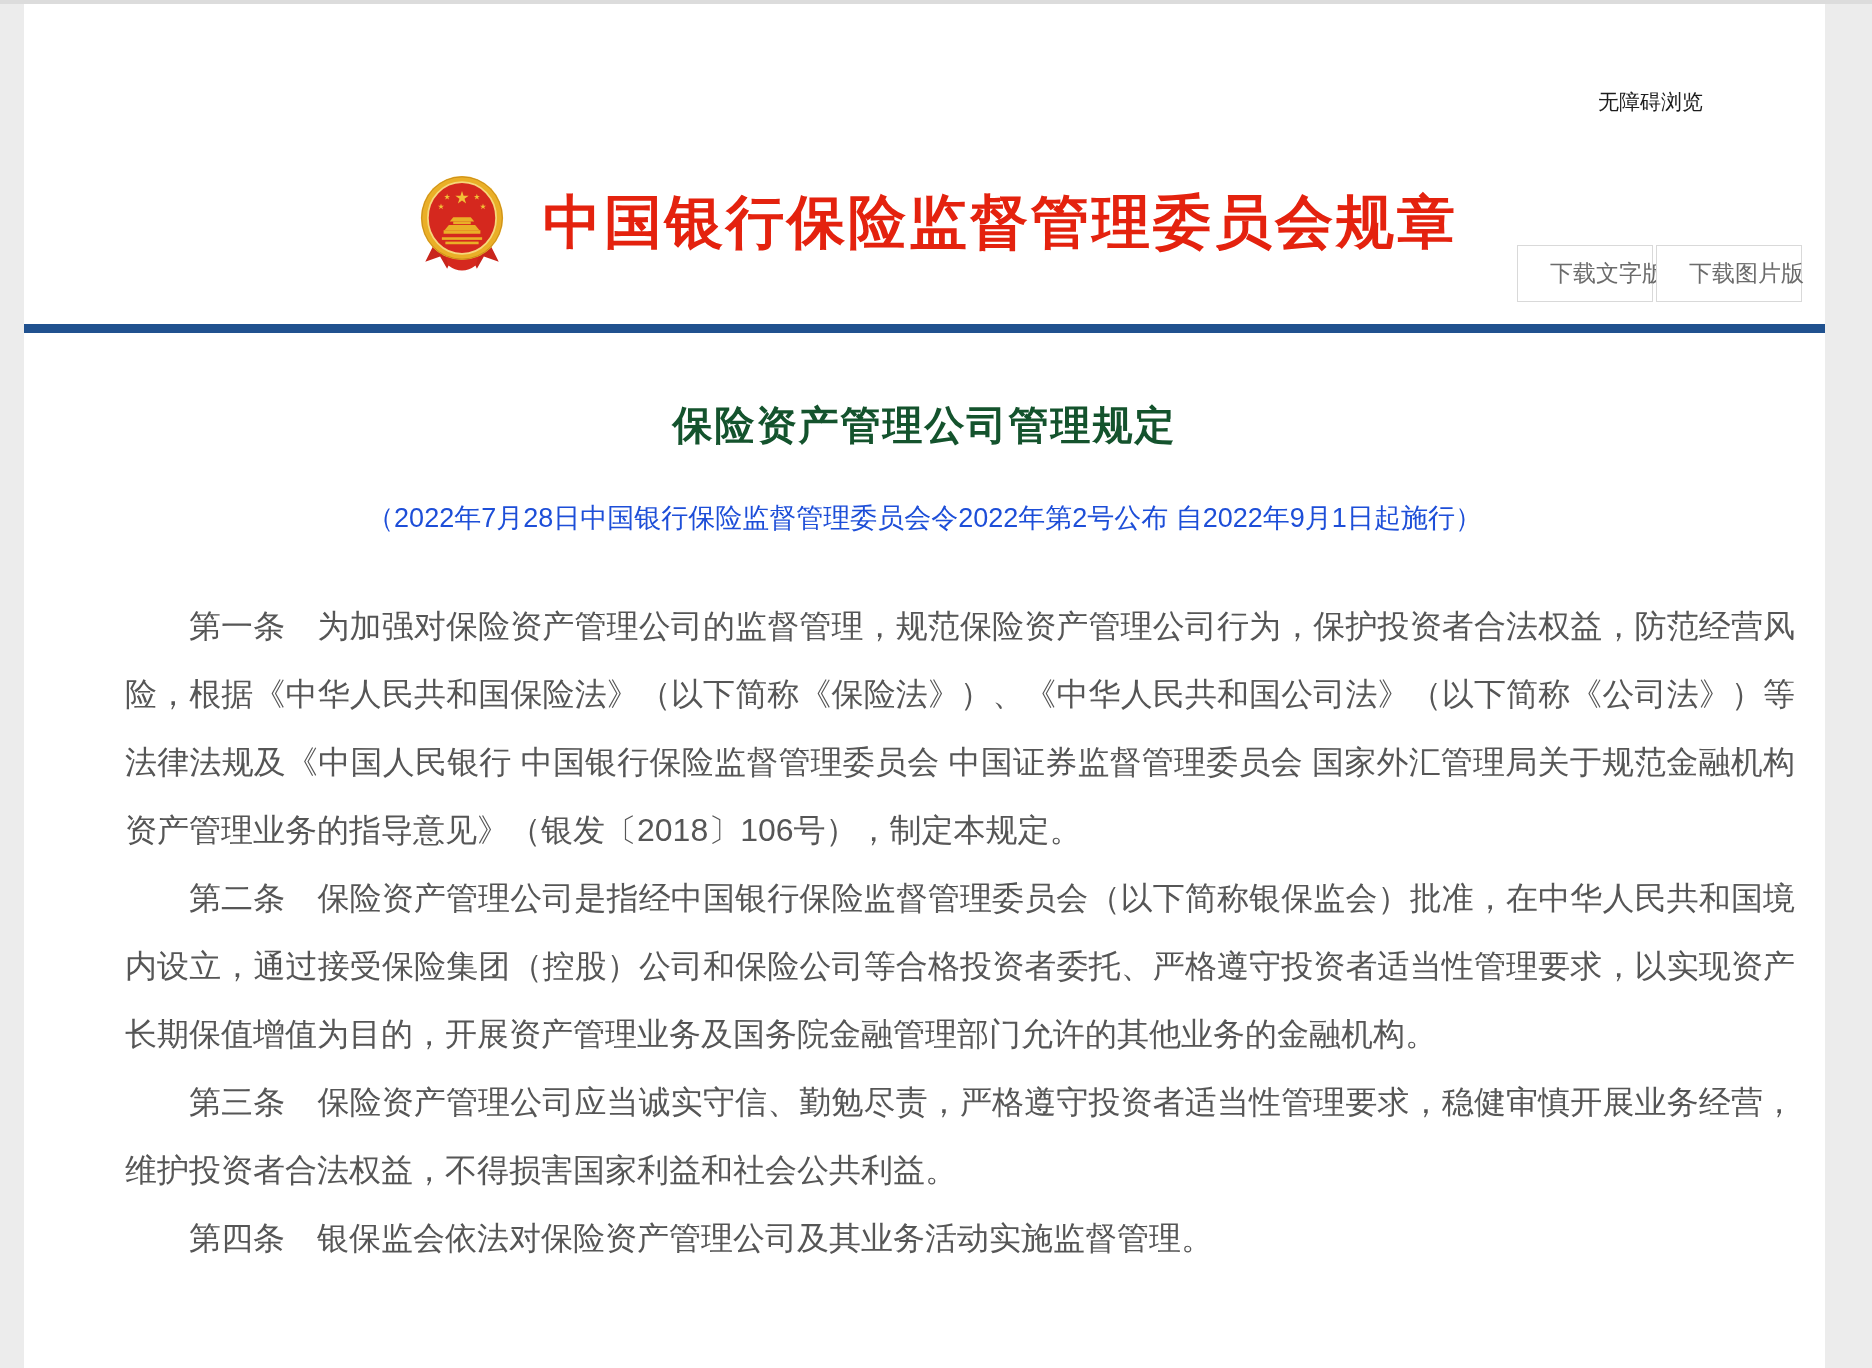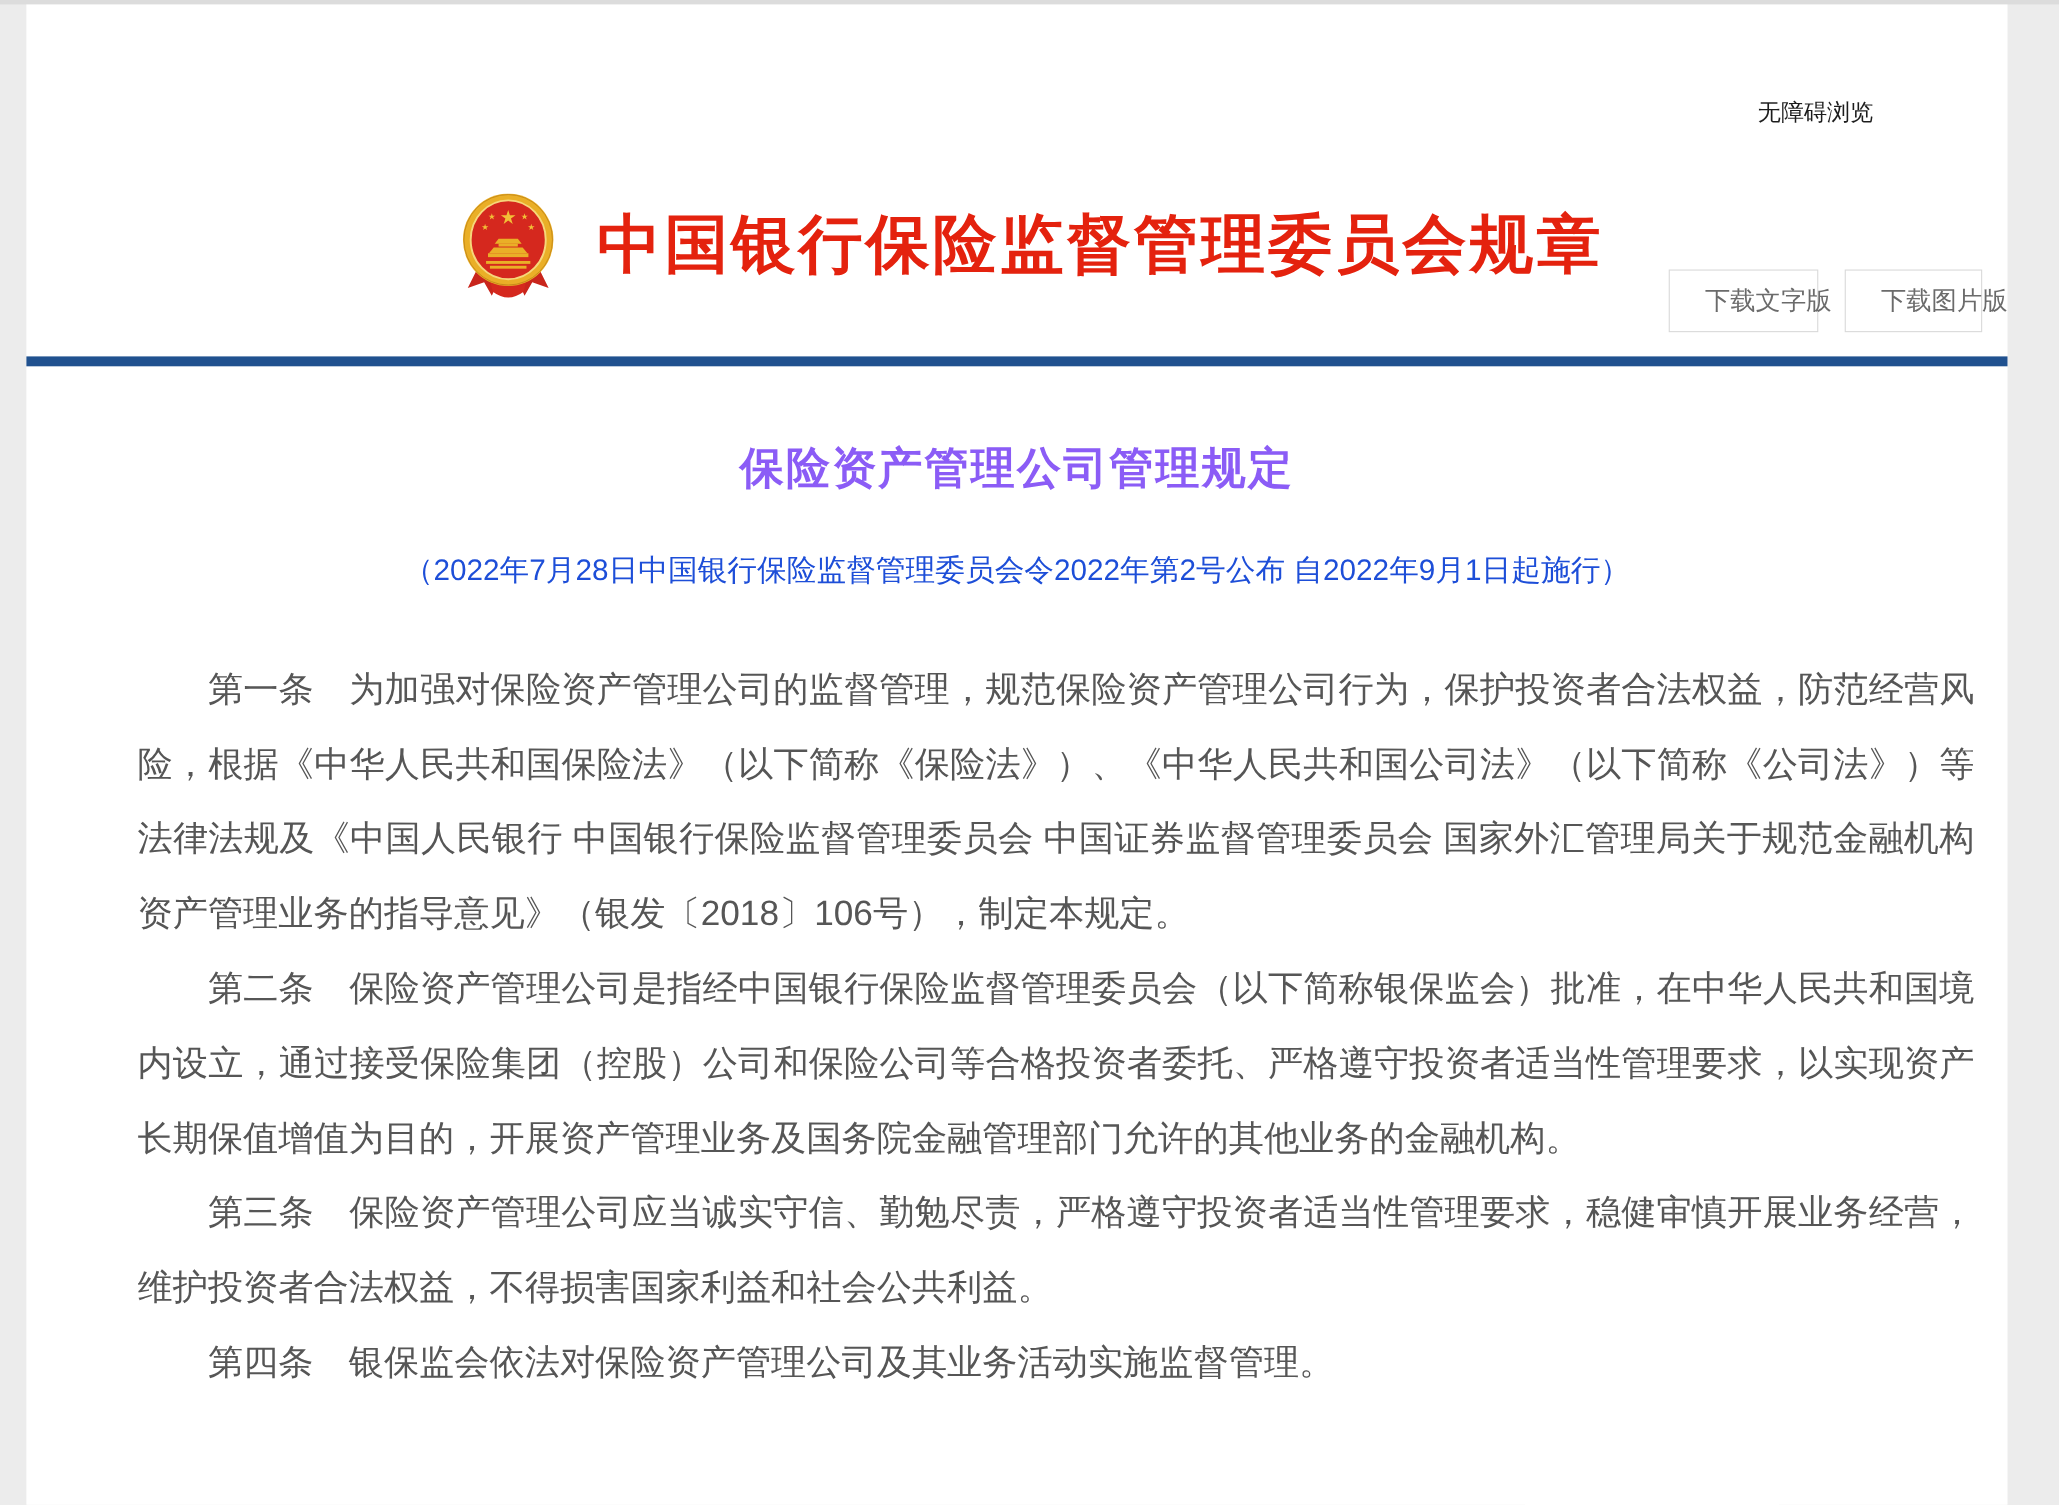--- a/index.html
+++ b/index.html
@@ -39,30 +39,30 @@
   .dl-btn {
     position: absolute; top: 0;
     height: 57px; padding: 0 32px;
     background: #ffffff;
     border: 1px solid #d9d9d9;
     font-size: 23px; color: #6b6b6b;
     font-family: "Liberation Sans", "DejaVu Sans", sans-serif;
     white-space: nowrap; cursor: pointer;
   }
   .dl-btn-text  { right: 172px; width: 136px; }
-  .dl-btn-image { right: 23px;  width: 125px; }
+  .dl-btn-image { right: 23px;  width: 146px; }
   .divider {
     position: absolute; left: 0; right: 0; top: 324px;
     height: 9px; background: #20518f;
   }
   .content { padding-top: 398px; }
   .doc-title {
     text-align: center;
     font-size: 40px; font-weight: bold;
-    letter-spacing: 2px; color: #8b5cf6;
+    letter-spacing: 2px; color: #14532d;
   }
   .doc-subtitle {
     margin-top: 47px;
     text-align: center;
     font-size: 27px; color: #1d4ed8;
   }
   .chapter-heading {
     margin-top: 158px;
     text-align: center;
     font-size: 30px; color: #6e6e6e;

